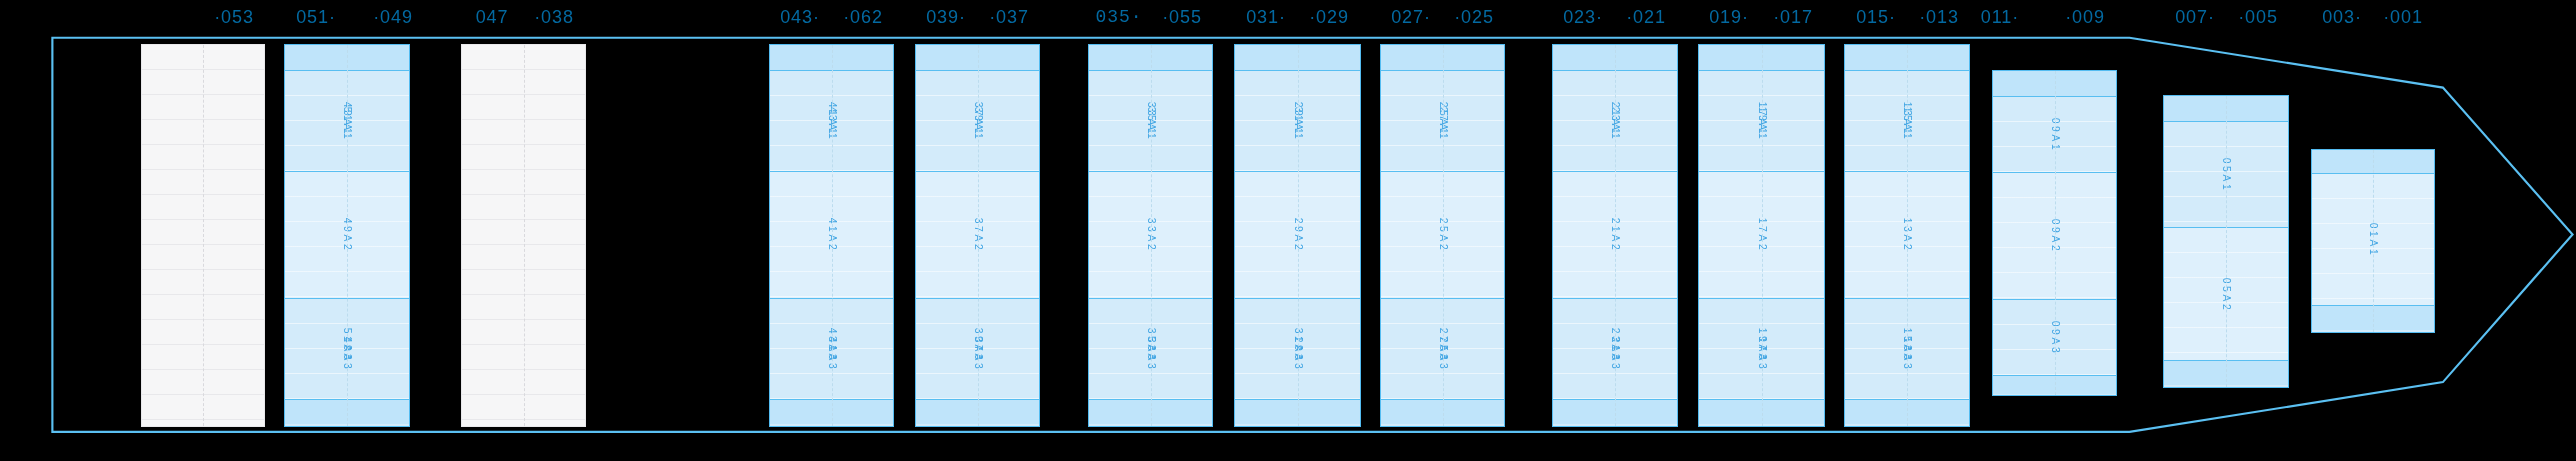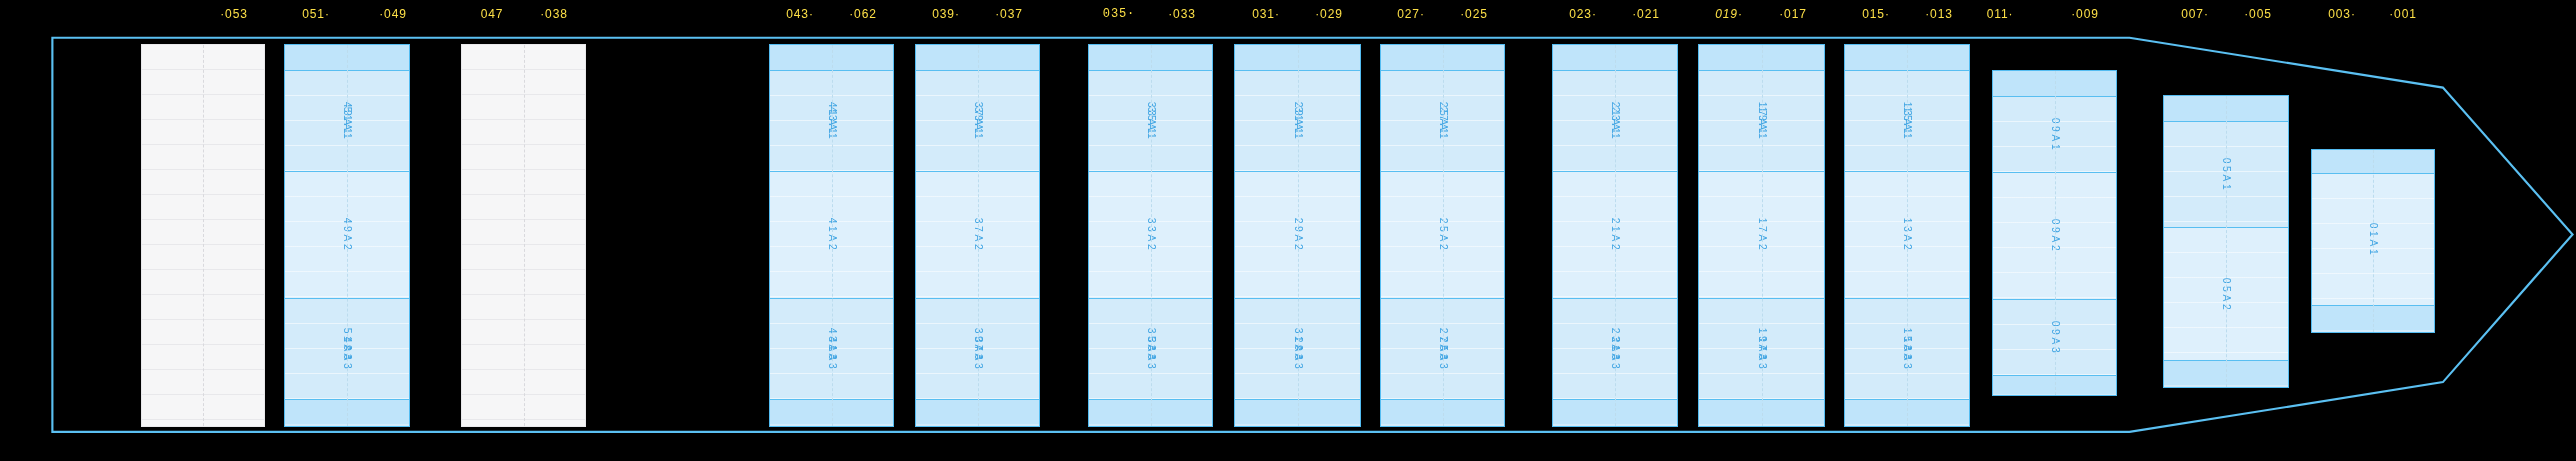--- a/index.html
+++ b/index.html
@@ -1,21 +1,21 @@
 <!DOCTYPE html>
 <html style="font-size:13.7px"><head>
 <meta charset="utf-8">
 <style>
   html,body{margin:0;padding:0;background:#000;}
   body{width:2576px;height:462px;overflow:hidden;font-family:"Liberation Sans",sans-serif;}
   .stage{position:relative;width:2576px;height:462px;background:#000;}
   .hull-svg{position:absolute;left:0;top:0;}
   .hdr-layer{position:absolute;left:0;top:0;width:2576px;height:29px;}
-  .hdr{position:absolute;top:6.9px;transform:translateX(-50%);font-size:12px;letter-spacing:0.9px;
-       color:#fde047;white-space:nowrap;}
+  .hdr{position:absolute;top:6.9px;transform:translateX(-50%);font-size:18px;letter-spacing:0.9px;
+       color:#0369a1;white-space:nowrap;}
   .col{position:absolute;box-sizing:border-box;}
   .col-white{background:#f6f6f7;border:1.7px solid #e8e8eb;}
   .col-blue{background:#d3ebfa;border:1.7px solid #54bcf1;}
   .cell{box-sizing:border-box;border-bottom:1.7px solid #e8e8eb;}
   .cell:last-child{border-bottom:none;}
   .seg{position:relative;box-sizing:border-box;}
   .seg + .seg{border-top:1.3px solid #58bef1;}
   .seg-cap{background:#bfe4fa;}
   .fill-A{background-color:#d3ebfa;
     background-image:repeating-linear-gradient(to bottom,rgba(255,255,255,0) 0px,rgba(255,255,255,0) 23.6px,rgba(255,255,255,.55) 23.6px,rgba(255,255,255,.55) 25px);}
@@ -253,28 +253,28 @@
       <div class="hdr" style="left: 234px;">·053</div>
       <div class="hdr" style="left: 316px;">051·</div>
       <div class="hdr" style="left: 393px;">·049</div>
       <div class="hdr" style="left: 492px;">047</div>
       <div class="hdr" style="left: 554px;">·038</div>
       <div class="hdr" style="left: 800px;">043·</div>
       <div class="hdr" style="left: 863px;">·062</div>
       <div class="hdr" style="left: 946px;">039·</div>
       <div class="hdr" style="left: 1009px;">·037</div>
       <div class="hdr" style="left: 1119px; font-family: Liberation Mono, monospace;">035·</div>
-      <div class="hdr" style="left: 1182px;">·033</div>
+      <div class="hdr" style="left: 1182px;">·055</div>
       <div class="hdr" style="left: 1266px;">031·</div>
       <div class="hdr" style="left: 1329px;">·029</div>
       <div class="hdr" style="left: 1411px;">027·</div>
       <div class="hdr" style="left: 1474px;">·025</div>
       <div class="hdr" style="left: 1583px;">023·</div>
       <div class="hdr" style="left: 1646px;">·021</div>
-      <div class="hdr" style="left: 1729px; font-style: italic;">019·</div>
+      <div class="hdr" style="left: 1729px;">019·</div>
       <div class="hdr" style="left: 1793px;">·017</div>
       <div class="hdr" style="left: 1876px;">015·</div>
       <div class="hdr" style="left: 1939px;">·013</div>
       <div class="hdr" style="left: 1992px; margin-left: 8px;">011·</div>
       <div class="hdr" style="left: 2085px;">·009</div>
       <div class="hdr" style="left: 2195px;">007·</div>
       <div class="hdr" style="left: 2258px;">·005</div>
       <div class="hdr" style="left: 2342px;">003·</div>
       <div class="hdr" style="left: 2403px;">·001</div>
     </div>

